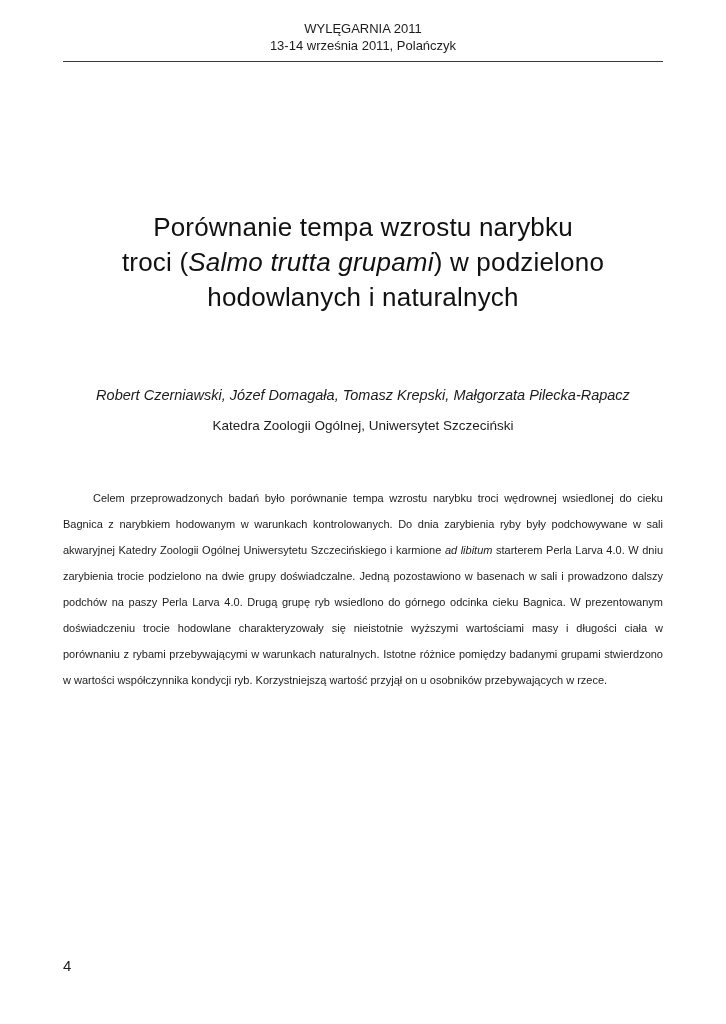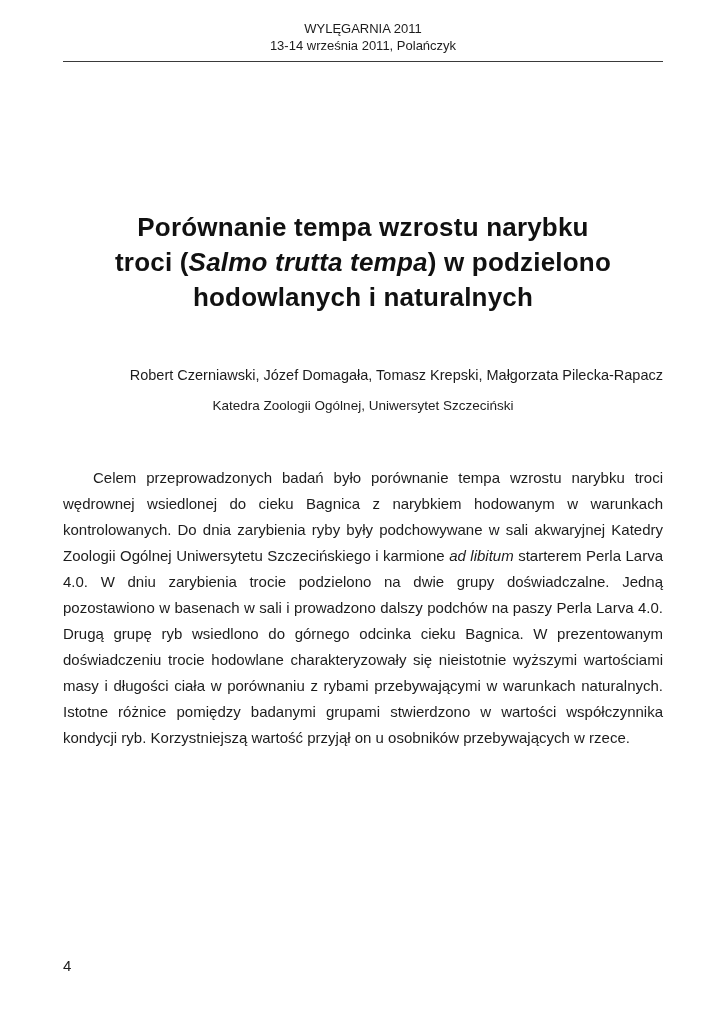--- a/index.html
+++ b/index.html
@@ -28,41 +28,42 @@
   }
   .header-rule {
     height: 0;
     border-bottom: 1.3px solid #3a3a3a;
     margin-top: 7px;
   }
   .title {
     margin: 148px auto 0 auto;
     text-align: center;
     font-size: 26px;
-    font-weight: bold;
+    font-weight: normal;
     line-height: 35px;
     letter-spacing: 0.2px;
     color: #111111;
   }
   .title em { font-style: italic; }
   .authors {
-    margin-top: 52px;
-    text-align: right;
+    margin-top: 72px;
+    text-align: center;
+    font-style: italic;
     font-size: 14.5px;
     color: #1c1c1c;
   }
   .affiliation {
     margin-top: 15px;
     text-align: center;
     font-size: 13.5px;
     color: #1c1c1c;
   }
   .abstract {
     margin: 52px 0 0 0;
-    font-size: 15px;
+    font-size: 11px;
     line-height: 26px;
     text-align: justify;
     text-indent: 30px;
     color: #1c1c1c;
   }
   .abstract em { font-style: italic; }
   .page-number {
     position: absolute;
     left: 63px;
     bottom: 50px;
@@ -75,21 +76,21 @@
 
 <div class="page">
 
   <div class="conf-header">
     <div>WYLĘGARNIA 2011</div>
     <div>13-14 września 2011, Polańczyk</div>
   </div>
 
   <div class="header-rule"></div>
 
-  <h1 class="title"><span>Porównanie tempa wzrostu narybku</span><br><span>troci (</span><em>Salmo trutta tempa</em><span>) w podzielono</span><br><span>hodowlanych i naturalnych</span></h1>
+  <h1 class="title"><span>Porównanie tempa wzrostu narybku</span><br><span>troci (</span><em>Salmo trutta grupami</em><span>) w podzielono</span><br><span>hodowlanych i naturalnych</span></h1>
 
   <div class="authors">Robert Czerniawski, Józef Domagała, Tomasz Krepski, Małgorzata Pilecka-Rapacz</div>
 
   <div class="affiliation">Katedra Zoologii Ogólnej, Uniwersytet Szczeciński</div>
 
   <p class="abstract"><span>Celem przeprowadzonych badań było porównanie tempa wzrostu narybku troci wędrownej wsiedlonej do cieku Bagnica z narybkiem hodowanym w warunkach kontrolowanych. Do dnia zarybienia ryby były podchowywane w sali akwaryjnej Katedry Zoologii Ogólnej Uniwersytetu Szczecińskiego i karmione </span><em>ad libitum</em><span> starterem Perla Larva 4.0. W dniu zarybienia trocie podzielono na dwie grupy doświadczalne. Jedną pozostawiono w basenach w sali i prowadzono dalszy podchów na paszy Perla Larva 4.0. Drugą grupę ryb wsiedlono do górnego odcinka cieku Bagnica. W prezentowanym doświadczeniu trocie hodowlane charakteryzowały się nieistotnie wyższymi wartościami masy i długości ciała w porównaniu z rybami przebywającymi w warunkach naturalnych. Istotne różnice pomiędzy badanymi grupami stwierdzono w wartości współczynnika kondycji ryb. Korzystniejszą wartość przyjął on u osobników przebywających w rzece.</span></p>
 
   <div class="page-number">4</div>
 
 </div>

